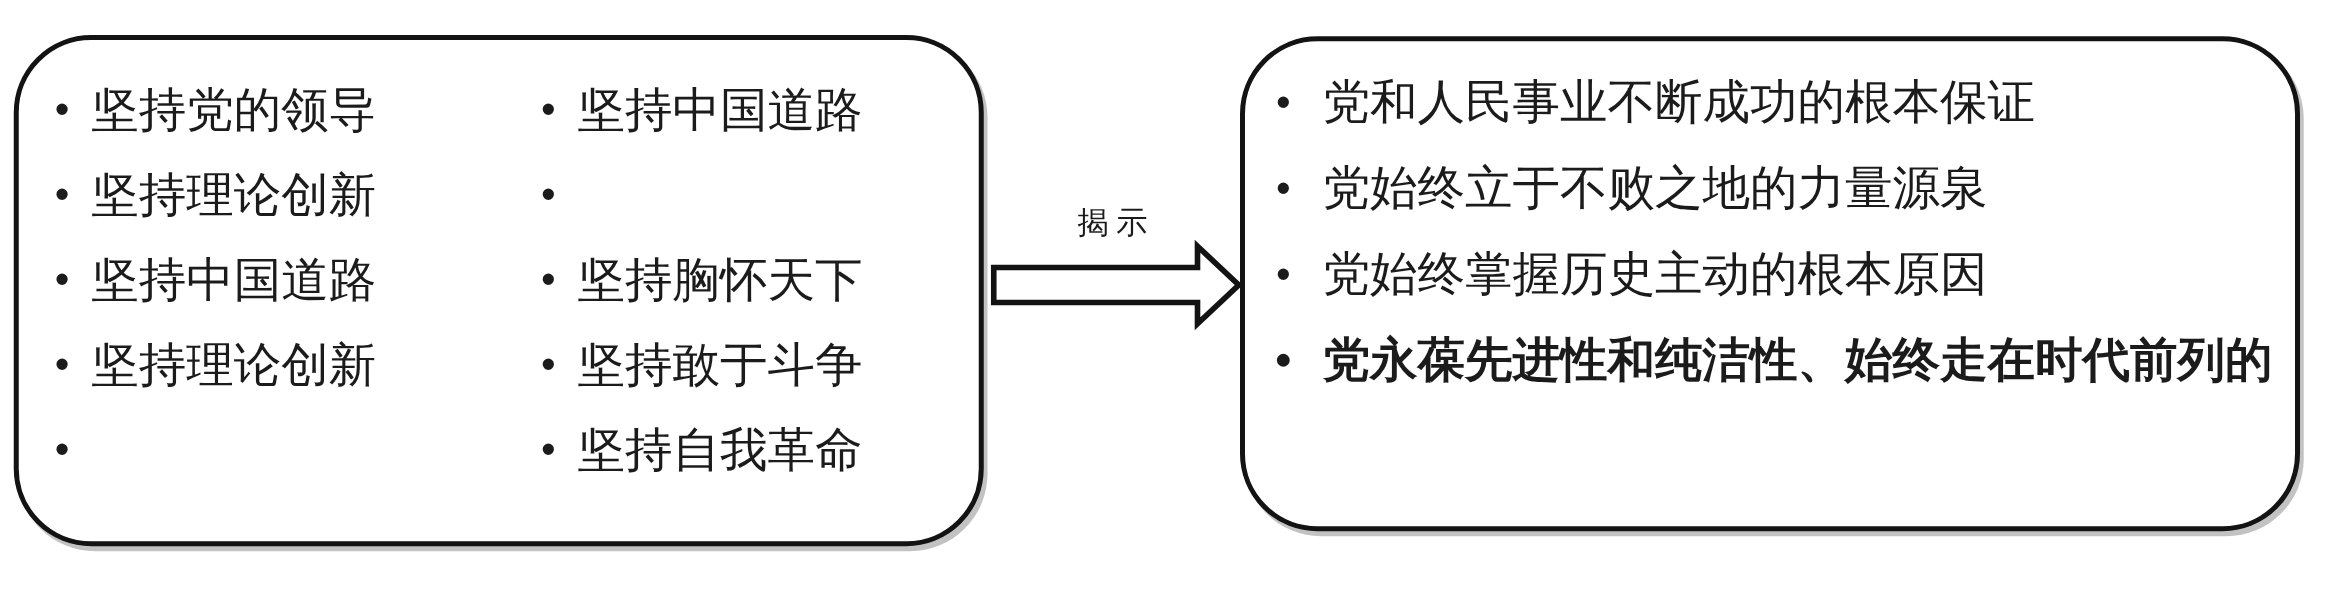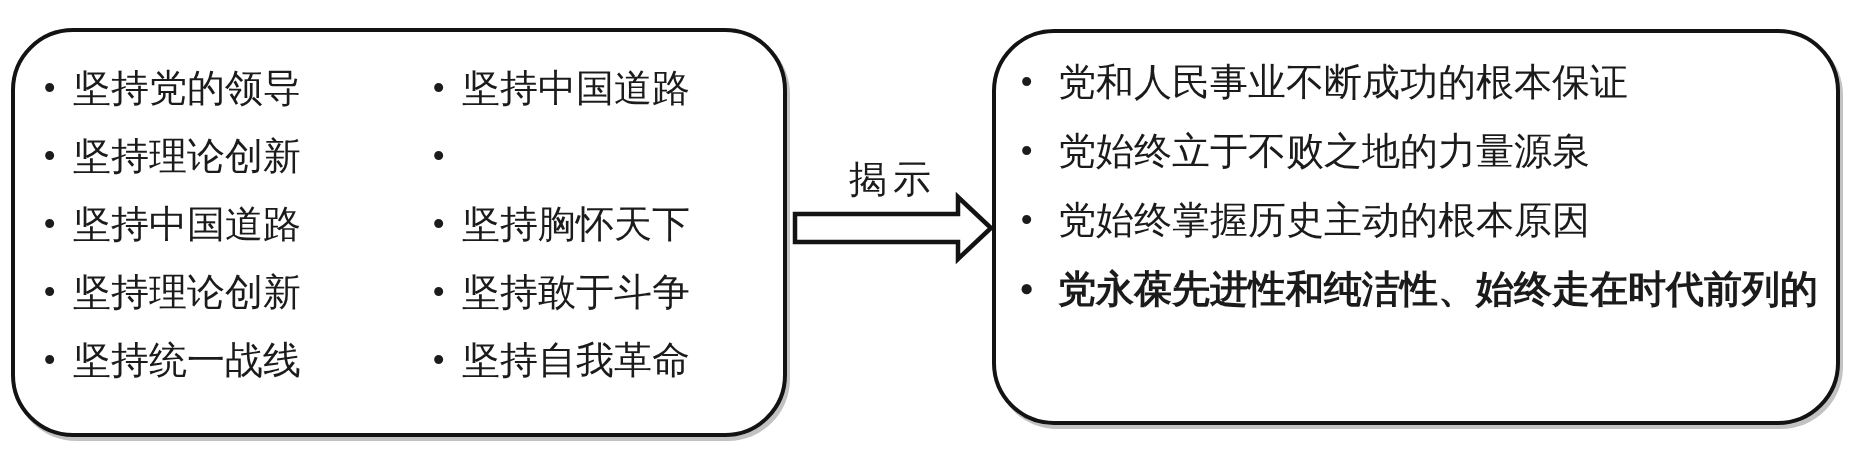--- a/index.html
+++ b/index.html
@@ -71,21 +71,21 @@
     font-weight: bold;
   }
   .arrow-label {
     position: absolute;
     left: 790px;
     top: 156px;
     width: 206px;
     height: 46px;
     line-height: 46px;
     text-align: center;
-    font-size: 38px;
+    font-size: 25px;
     letter-spacing: 6px;
   }
   .arrow-svg {
     position: absolute;
     left: 790px;
     top: 173px;
     width: 206px;
     height: 110px;
   }
 </style>
@@ -107,21 +107,20 @@
       <div class="item">
         <span class="bullet">•</span>
         <span>坚持中国道路</span>
       </div>
       <div class="item">
         <span class="bullet">•</span>
         <span>坚持理论创新</span>
       </div>
       <div class="item">
         <span class="bullet">•</span>
-        <span>坚持统一战线</span>
       </div>
     </div>
     <div class="col col2">
       <div class="item">
         <span class="bullet">•</span>
         <span>坚持中国道路</span>
       </div>
       <div class="item">
         <span class="bullet">•</span>
       </div>

